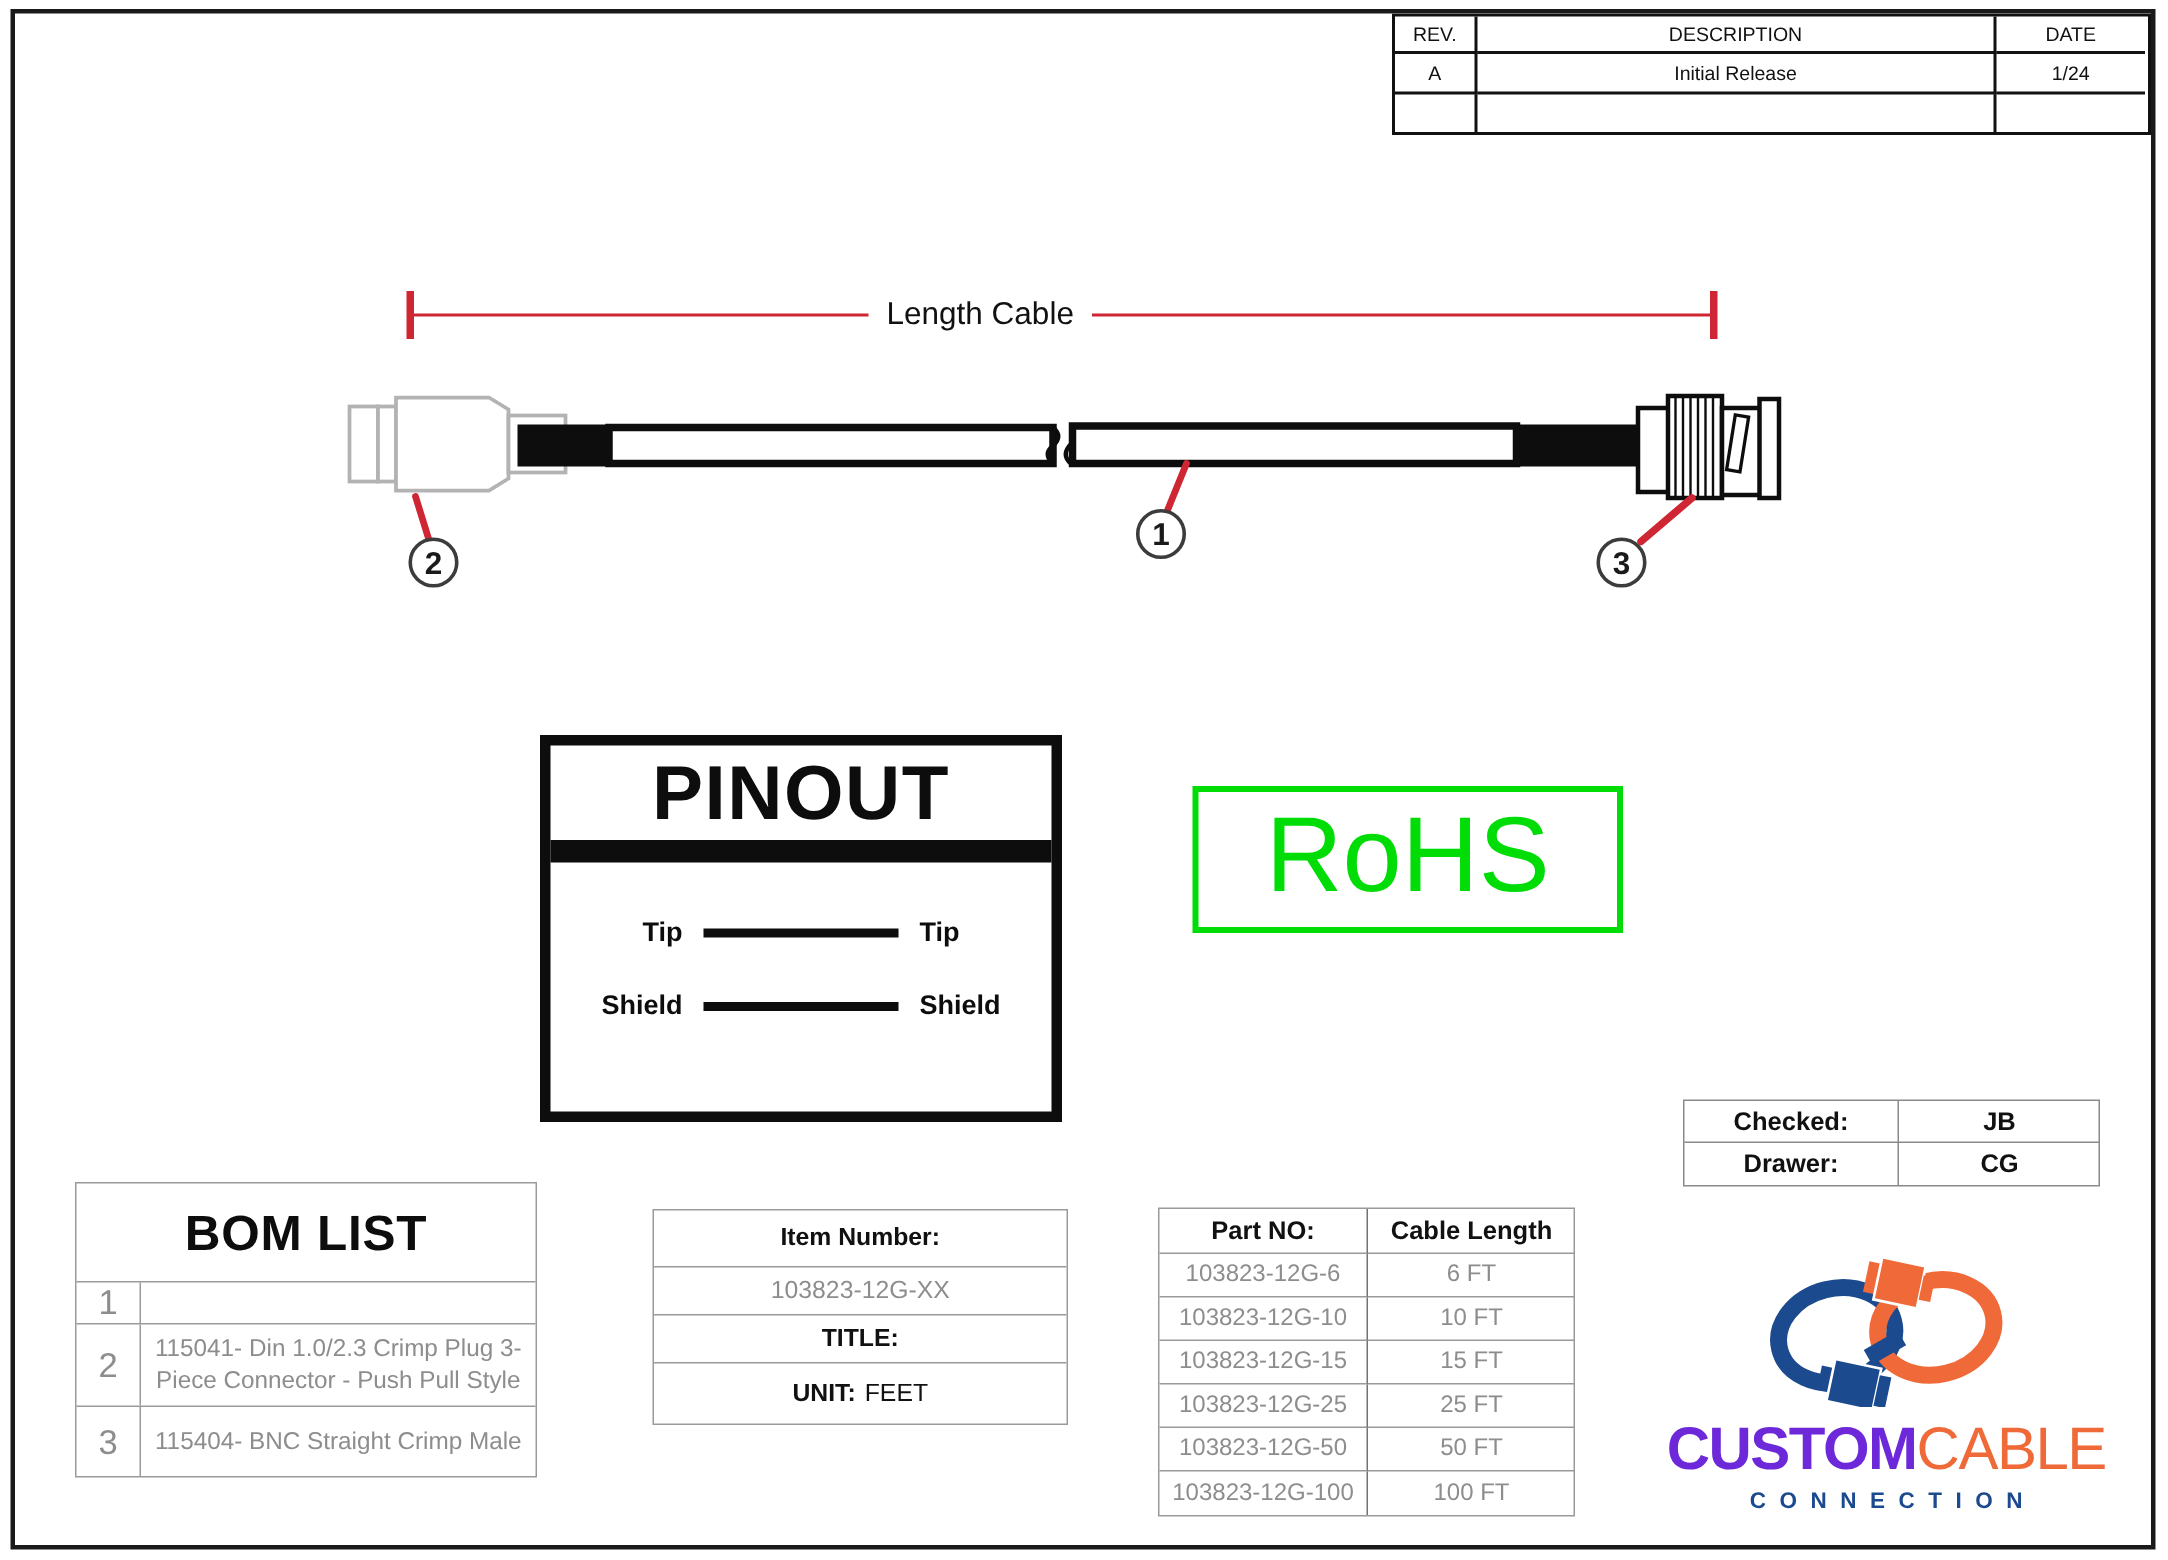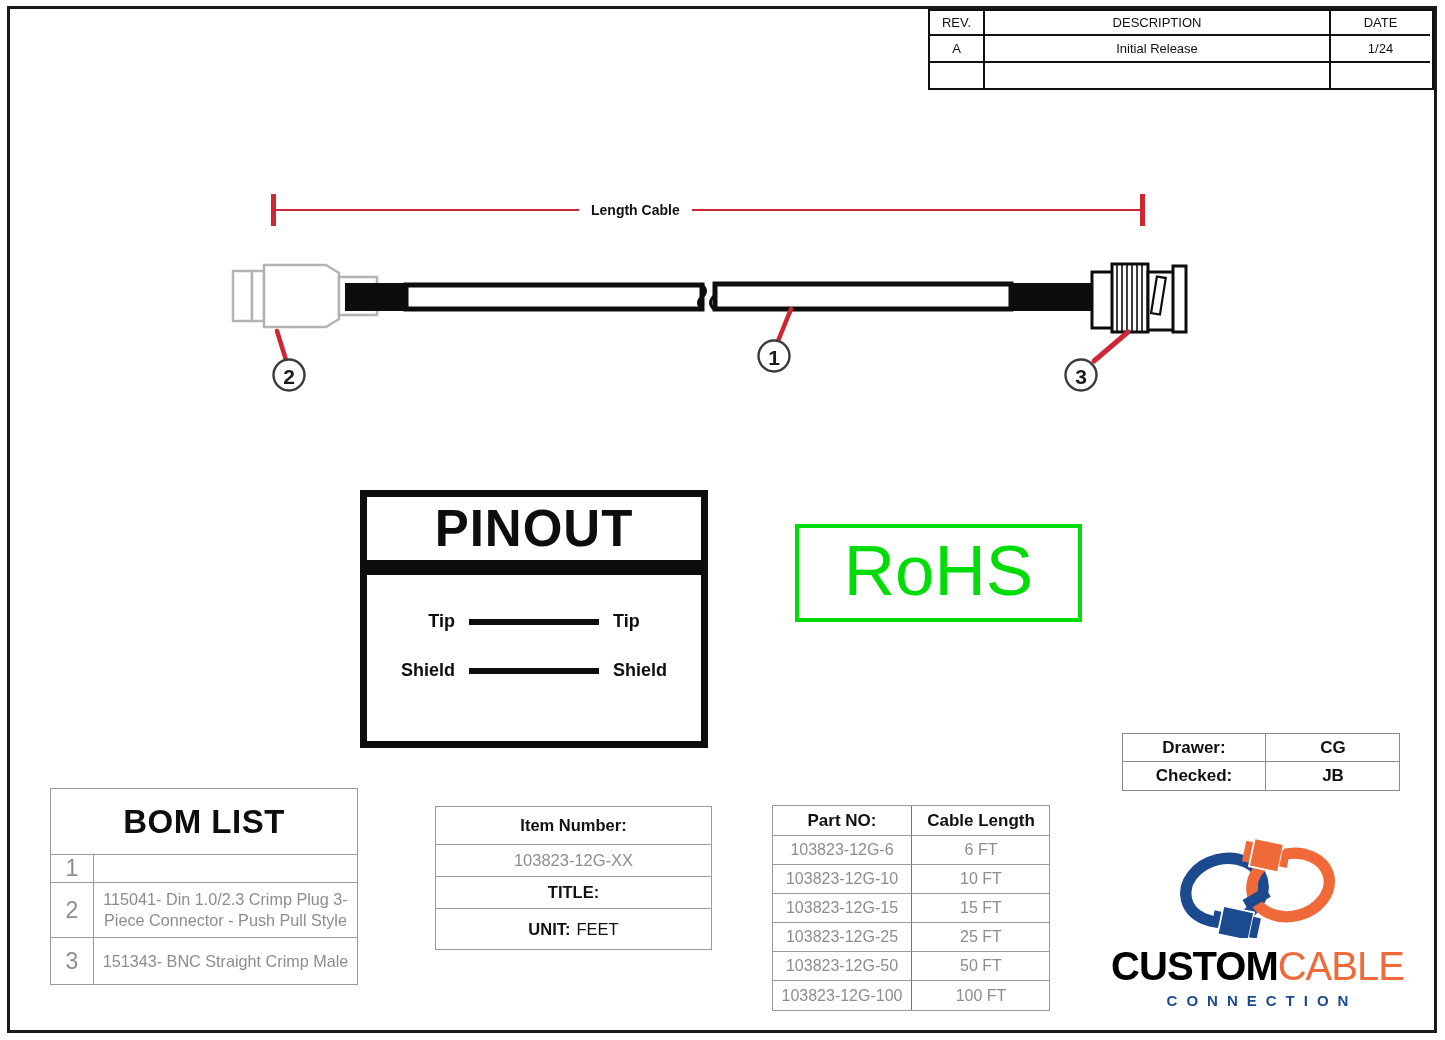--- a/index.html
+++ b/index.html
@@ -16,21 +16,21 @@
   .rev-row > div:last-child { border-right:none; }
   .rev-row:last-child > div { border-bottom:none; }
   .rev-row.r1 > div { height:27px; }
 
   
   .dim { left:271px; top:193px; width:874px; height:34px; display:flex; align-items:center; }
   .dim .tick { width:5px; height:32px; background:#cf2634; flex:0 0 auto; }
   .dim .dline { height:2px; background:#cf2634; }
   .dim .dline.l { flex:0 0 303px; }
   .dim .dline.r { flex:1 1 auto; }
-  .dim .dlabel { padding:0 12px; font-size:14px; font-weight:bold; color:#111; white-space:nowrap; }
+  .dim .dlabel { padding:0 12px; font-size:21px; font-weight:normal; color:#111; white-space:nowrap; }
 
   
   .pinout { left:360px; top:490px; width:348px; height:258px; border:7px solid #0d0d0d; background:#fff; }
   .pinout-title { height:63px; display:flex; align-items:center; justify-content:center;
     font-size:51px; font-weight:800; letter-spacing:1px; color:#0d0d0d; }
   .pinout-bar { height:15px; background:#0d0d0d; }
   .pinout-rows { padding-top:36px; }
   .pin-row { display:flex; align-items:center; justify-content:center; gap:14px; margin-bottom:28px; }
   .pin-row .lab { width:96px; font-size:18px; font-weight:bold; color:#0d0d0d; }
   .pin-row .lab.l { text-align:right; }
@@ -78,21 +78,21 @@
   .pt-row > div { border-right:1px solid #737373; border-bottom:1px solid #9a9a9a; height:29px;
     display:flex; align-items:center; justify-content:center; font-size:16px; color:#8d8d8d; }
   .pt-row > div:last-child { border-right:none; }
   .pt-row.head > div { height:30px; font-size:17px; font-weight:bold; color:#111; }
   .pt-row:last-child > div { border-bottom:none; }
 
   
   .logo { left:1085px; top:838px; width:345px; text-align:center; }
   .logo svg { display:block; margin:0 auto; }
   .brand { margin-top:6px; font-size:40px; letter-spacing:-1px; white-space:nowrap; }
-  .brand .b1 { font-weight:800; color:#000000; }
+  .brand .b1 { font-weight:800; color:#6d28d9; }
   .brand .b2 { font-weight:400; color:#ef6a38; }
   .brand-sub { margin-top:3px; font-size:15px; font-weight:600; letter-spacing:9px; color:#1b4a8f;
     padding-left:9px; }
 </style>
 </head>
 <body>
 
 <div class="page">
 
   <div class="abs page-frame"></div>
@@ -189,41 +189,41 @@
       </div>
     </div>
   </div>
 
   <div class="abs rohs">
     <span>RoHS</span>
   </div>
 
   <div class="abs approval">
     <div class="app-row">
+      <div>Checked:</div>
+      <div>JB</div>
+    </div>
+    <div class="app-row">
       <div>Drawer:</div>
       <div>CG</div>
-    </div>
-    <div class="app-row">
-      <div>Checked:</div>
-      <div>JB</div>
     </div>
   </div>
 
   <div class="abs bom">
     <div class="bom-title">BOM LIST</div>
     <div class="bom-row">
       <div class="bom-no">1</div>
     </div>
     <div class="bom-row">
       <div class="bom-no">2</div>
       <div class="bom-desc">115041- Din 1.0/2.3 Crimp Plug 3-Piece Connector - Push Pull Style</div>
     </div>
     <div class="bom-row">
       <div class="bom-no">3</div>
-      <div class="bom-desc">151343- BNC Straight Crimp Male</div>
+      <div class="bom-desc">115404- BNC Straight Crimp Male</div>
     </div>
   </div>
 
   <div class="abs item-table">
     <div class="it-row it-bold it-h38">Item Number:</div>
     <div class="it-row it-gray it-h32">103823-12G-XX</div>
     <div class="it-row it-bold it-h32">TITLE:</div>
     <div class="it-row it-bold it-h40">
       <span>UNIT:</span>
       <span class="it-unit-val">FEET</span>

